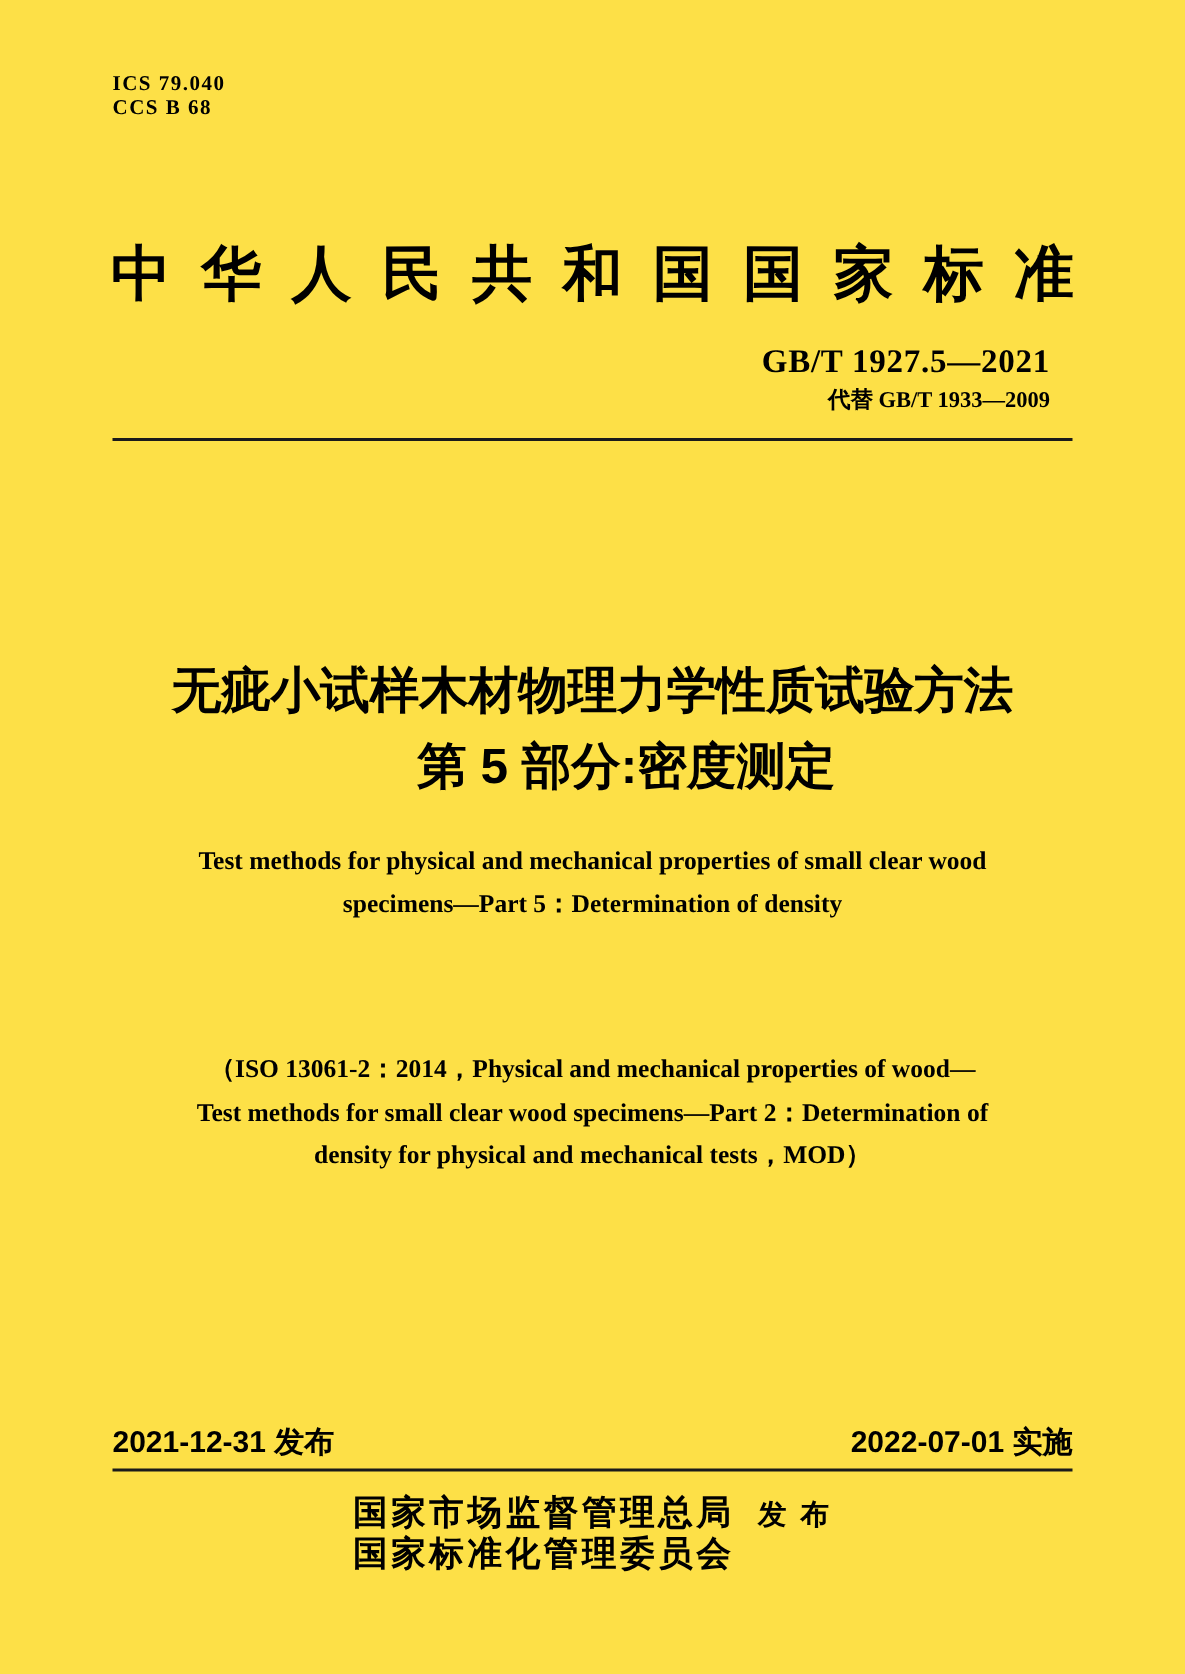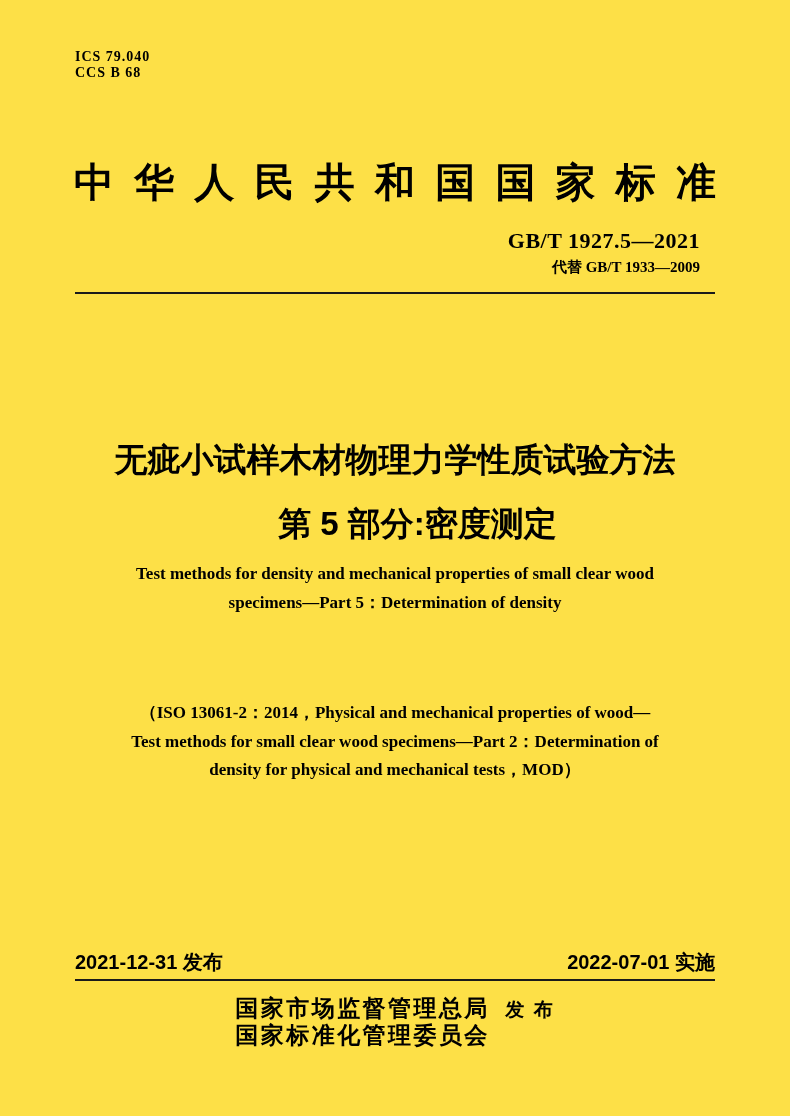--- a/index.html
+++ b/index.html
@@ -41,21 +41,21 @@
   }
   .rule-top    { top: 292px; }
   .rule-bottom { top: 979px; }
 
   .cn-title {
     position: absolute; left: 0; right: 0; text-align: center;
     font-family: "Liberation Sans", "DejaVu Sans", sans-serif;
     font-weight: bold; font-size: 33px; line-height: 40px;
   }
   .cn-title.line1 { top: 440px; }
-  .cn-title.line2 { top: 504px; padding-left: 45px; }
+  .cn-title.line2 { top: 491px; padding-left: 45px; }
 
   .en-title {
     position: absolute; left: 40px; right: 40px; text-align: center;
     font-weight: bold; font-size: 17px; line-height: 21px;
   }
   .en-title.l1 { top: 563px; }
   .en-title.l2 { top: 592px; }
 
   .iso-note {
     position: absolute; left: 40px; right: 40px; text-align: center;
@@ -106,21 +106,21 @@
   <div class="std-number-block">
     <div class="std-number">GB/T 1927.5—2021</div>
     <div class="replaces">代替 GB/T 1933—2009</div>
   </div>
 
   <div class="rule rule-top"></div>
 
   <div class="cn-title line1">无疵小试样木材物理力学性质试验方法</div>
   <div class="cn-title line2">第 5 部分:密度测定</div>
 
-  <div class="en-title l1">Test methods for density and mechanical properties of small clear wood</div>
+  <div class="en-title l1">Test methods for physical and mechanical properties of small clear wood</div>
   <div class="en-title l2">specimens—Part 5：Determination of density</div>
 
   <div class="iso-note l1">（ISO 13061-2：2014，Physical and mechanical properties of wood—</div>
   <div class="iso-note l2">Test methods for small clear wood specimens—Part 2：Determination of</div>
   <div class="iso-note l3">density for physical and mechanical tests，MOD）</div>
 
   <div class="date-row">
     <span>2021-12-31 发布</span>
     <span>2022-07-01 实施</span>
   </div>

